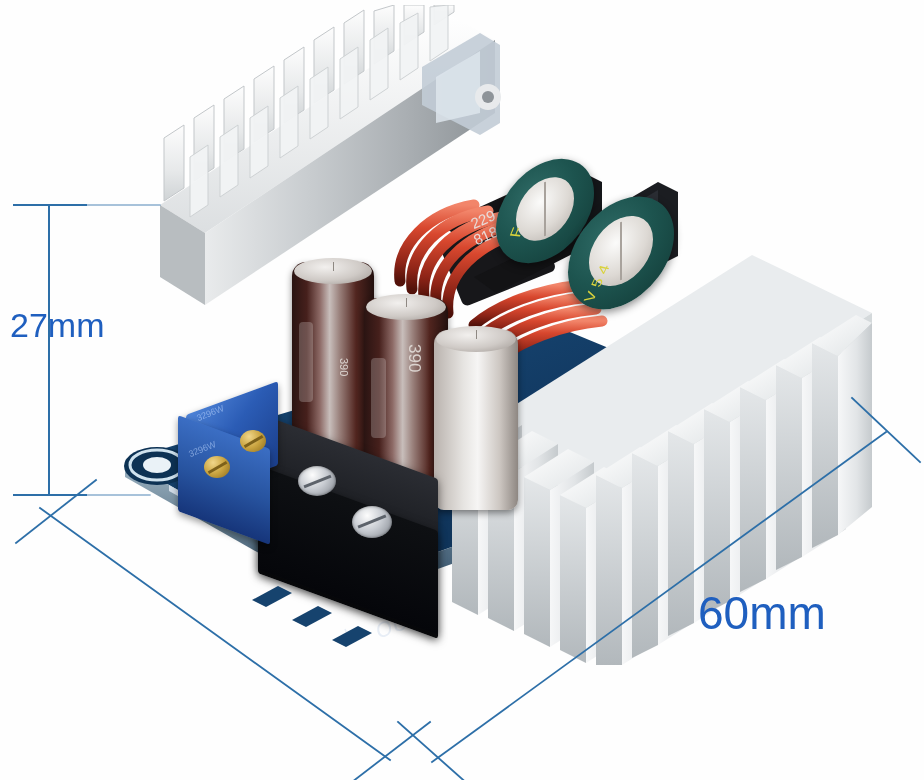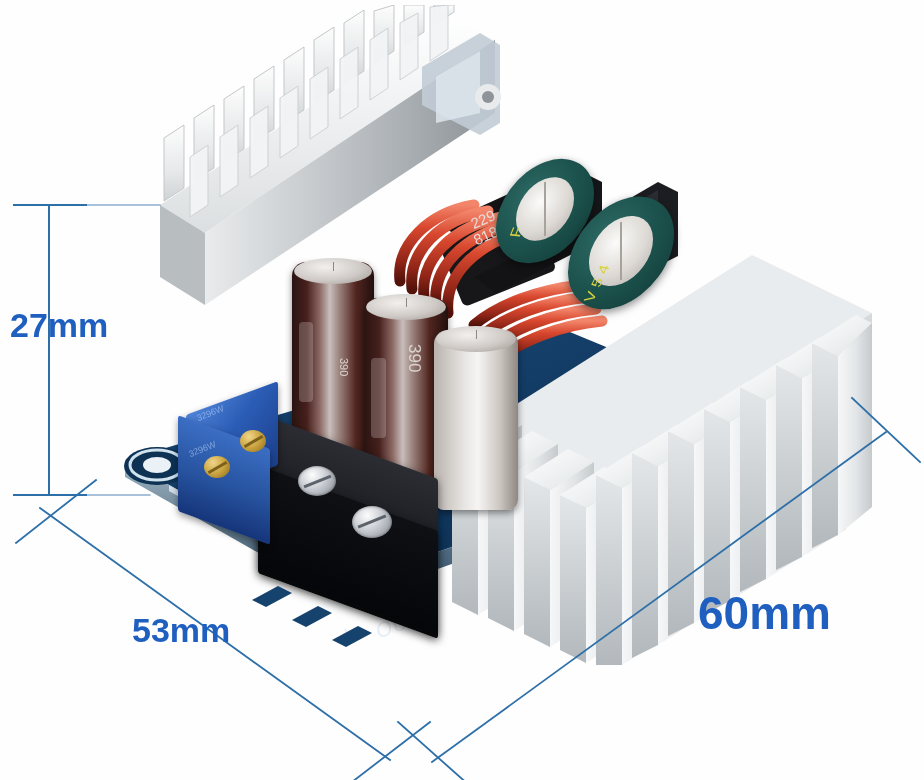--- a/index.html
+++ b/index.html
@@ -2,21 +2,21 @@
 <html><head>
 <meta charset="utf-8">
 <title>DC-DC Converter Module Dimensions</title>
 <style>
   html,body{margin:0;padding:0;background:#ffffff;}
   body{width:924px;height:780px;overflow:hidden;
        font-family:"Liberation Sans","DejaVu Sans",sans-serif;}
   #stage{position:relative;width:924px;height:780px;background:#fefefe;}
 
   
-  .dimlabel{position:absolute;color:#1f5fbf;font-weight:700;letter-spacing:0px;
+  .dimlabel{position:absolute;color:#1f5fbf;font-weight:400;letter-spacing:0px;
             white-space:nowrap;line-height:1;}
   #lbl-27{left:10px;top:308px;font-size:34px;}
   #lbl-53{left:132px;top:613px;font-size:34px;}
   #lbl-60{left:698px;top:590px;font-size:46px;}
 
   svg.layer{position:absolute;left:0;top:0;width:924px;height:780px;}
 
   
   #product{position:absolute;left:0;top:0;width:924px;height:780px;}
 
@@ -368,16 +368,15 @@
       <line x1="16" y1="543" x2="96" y2="480"></line>
       <line x1="352" y1="782" x2="430" y2="722"></line>
 
       <line x1="432" y1="762" x2="886" y2="432"></line>
       <line x1="398" y1="722" x2="470" y2="786"></line>
       <line x1="852" y1="398" x2="920" y2="462"></line>
     </g>
   </svg>
 
   <div class="dimlabel" id="lbl-27">27mm</div>
-  <div class="dimlabel" id="lbl-53">53mm</div>
   <div class="dimlabel" id="lbl-60">60mm</div>
 
 </div>
 
 </body></html>

